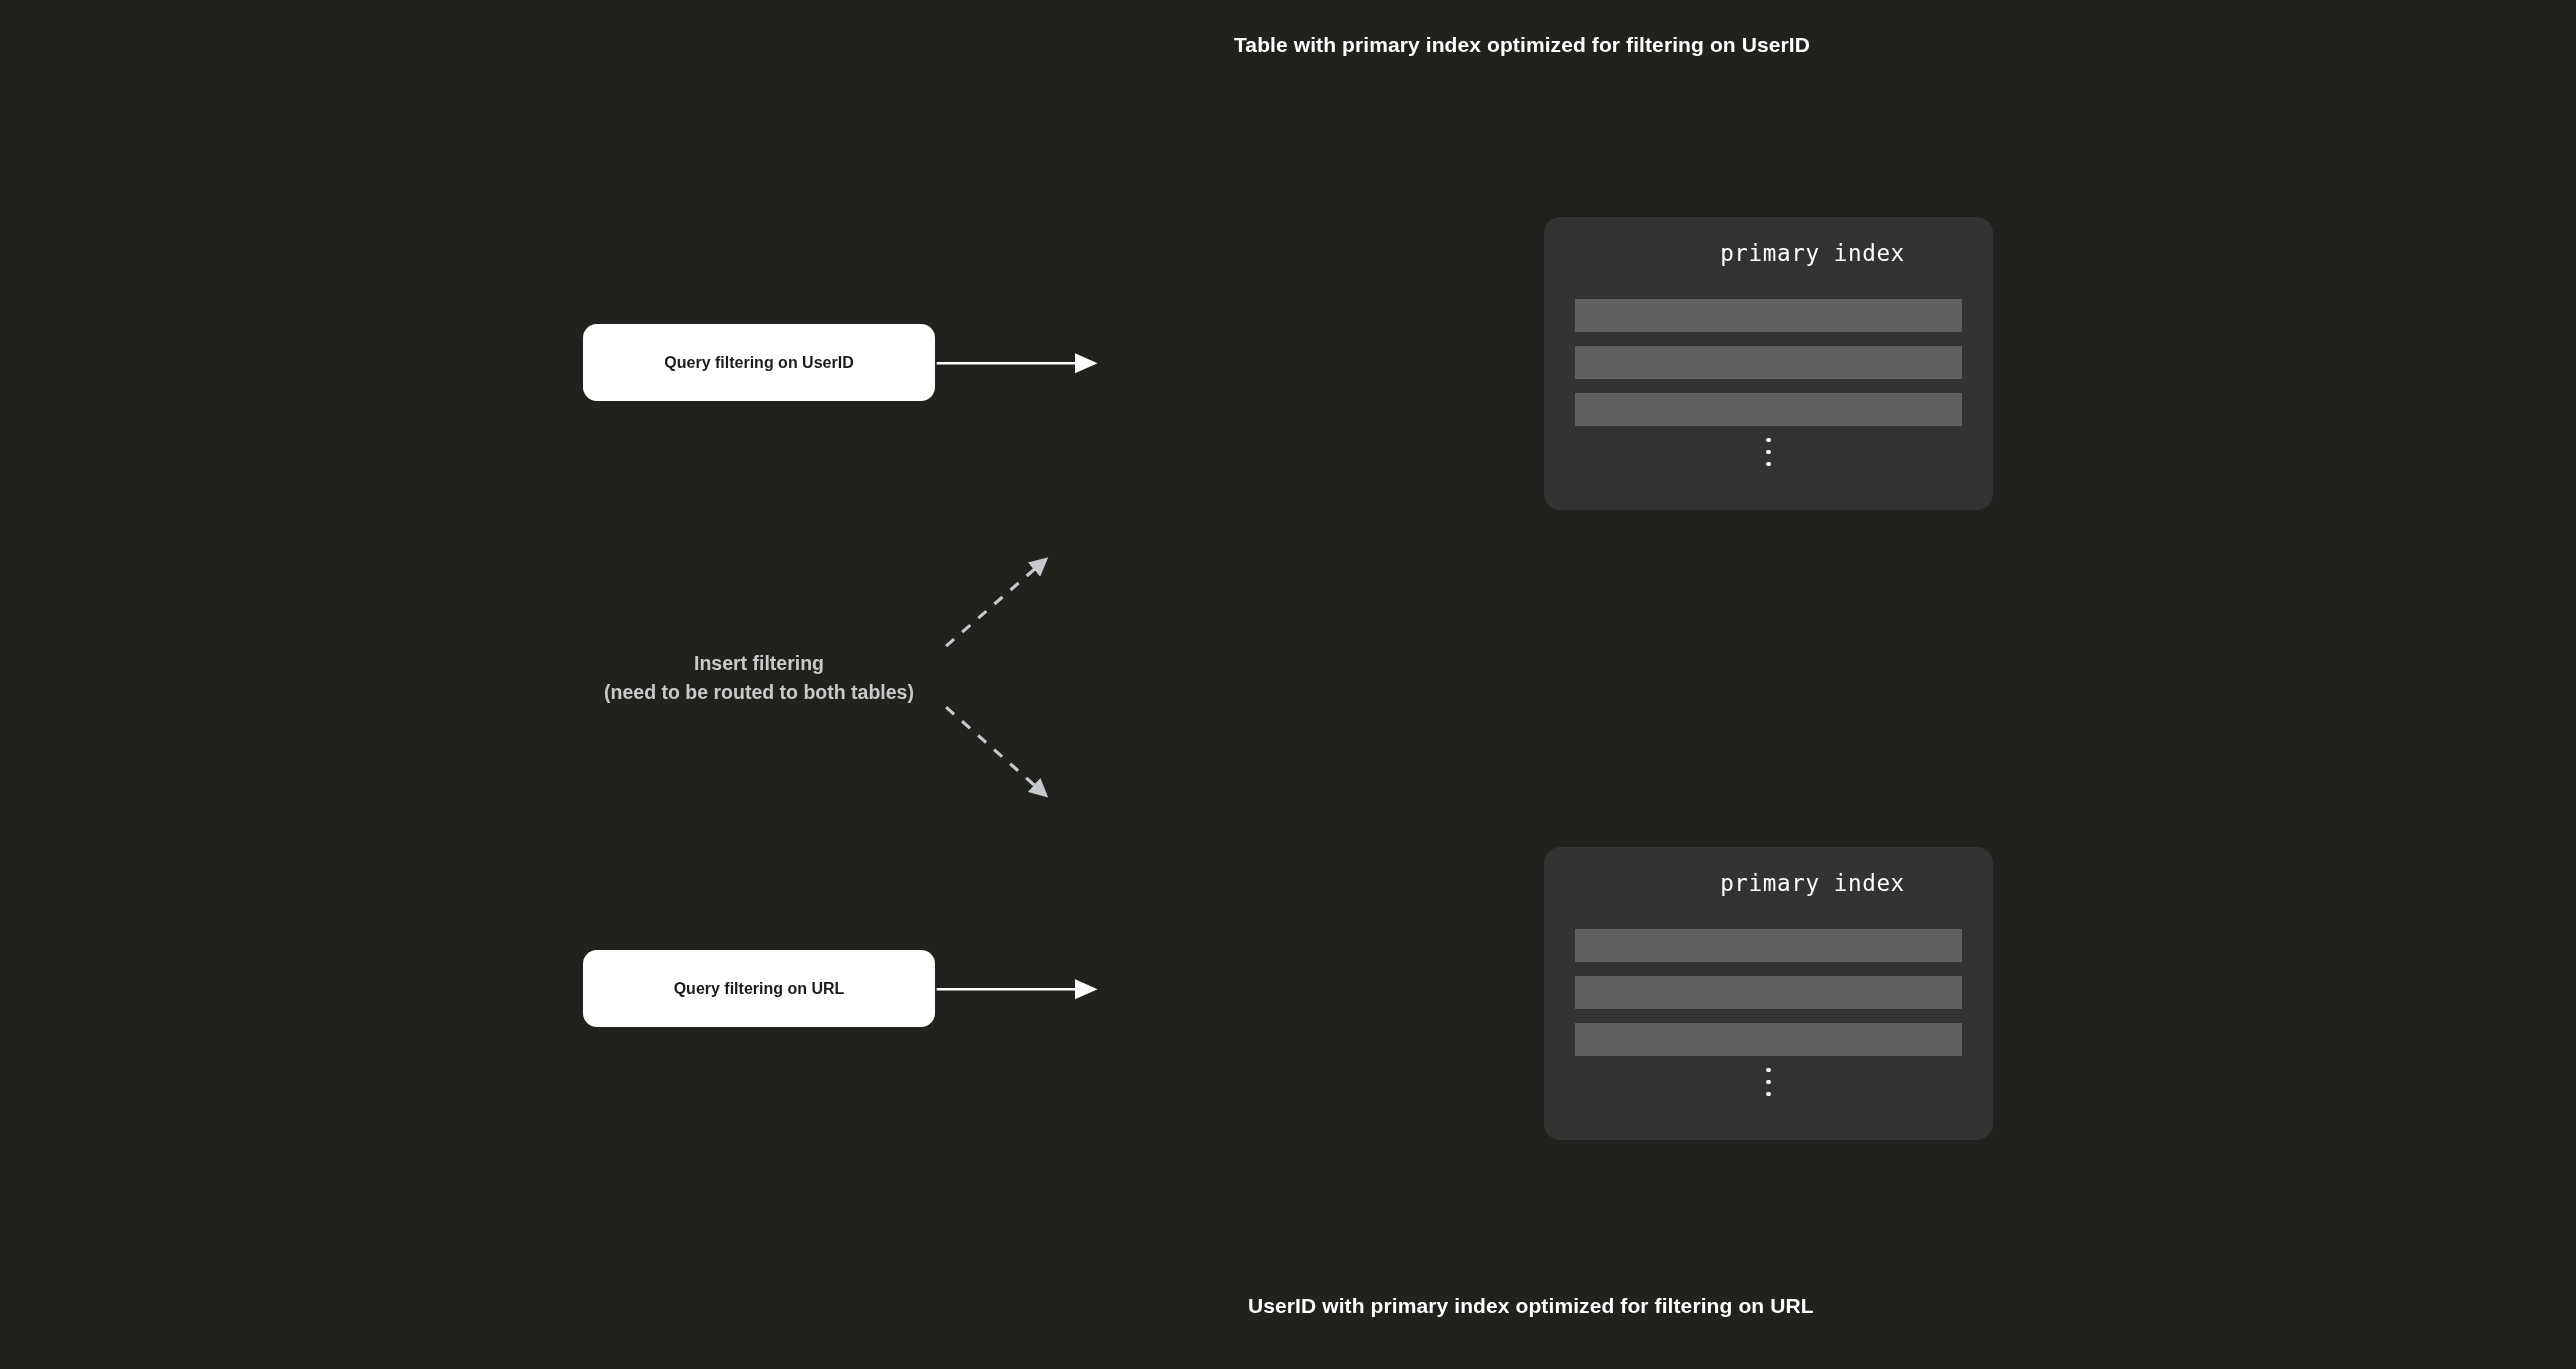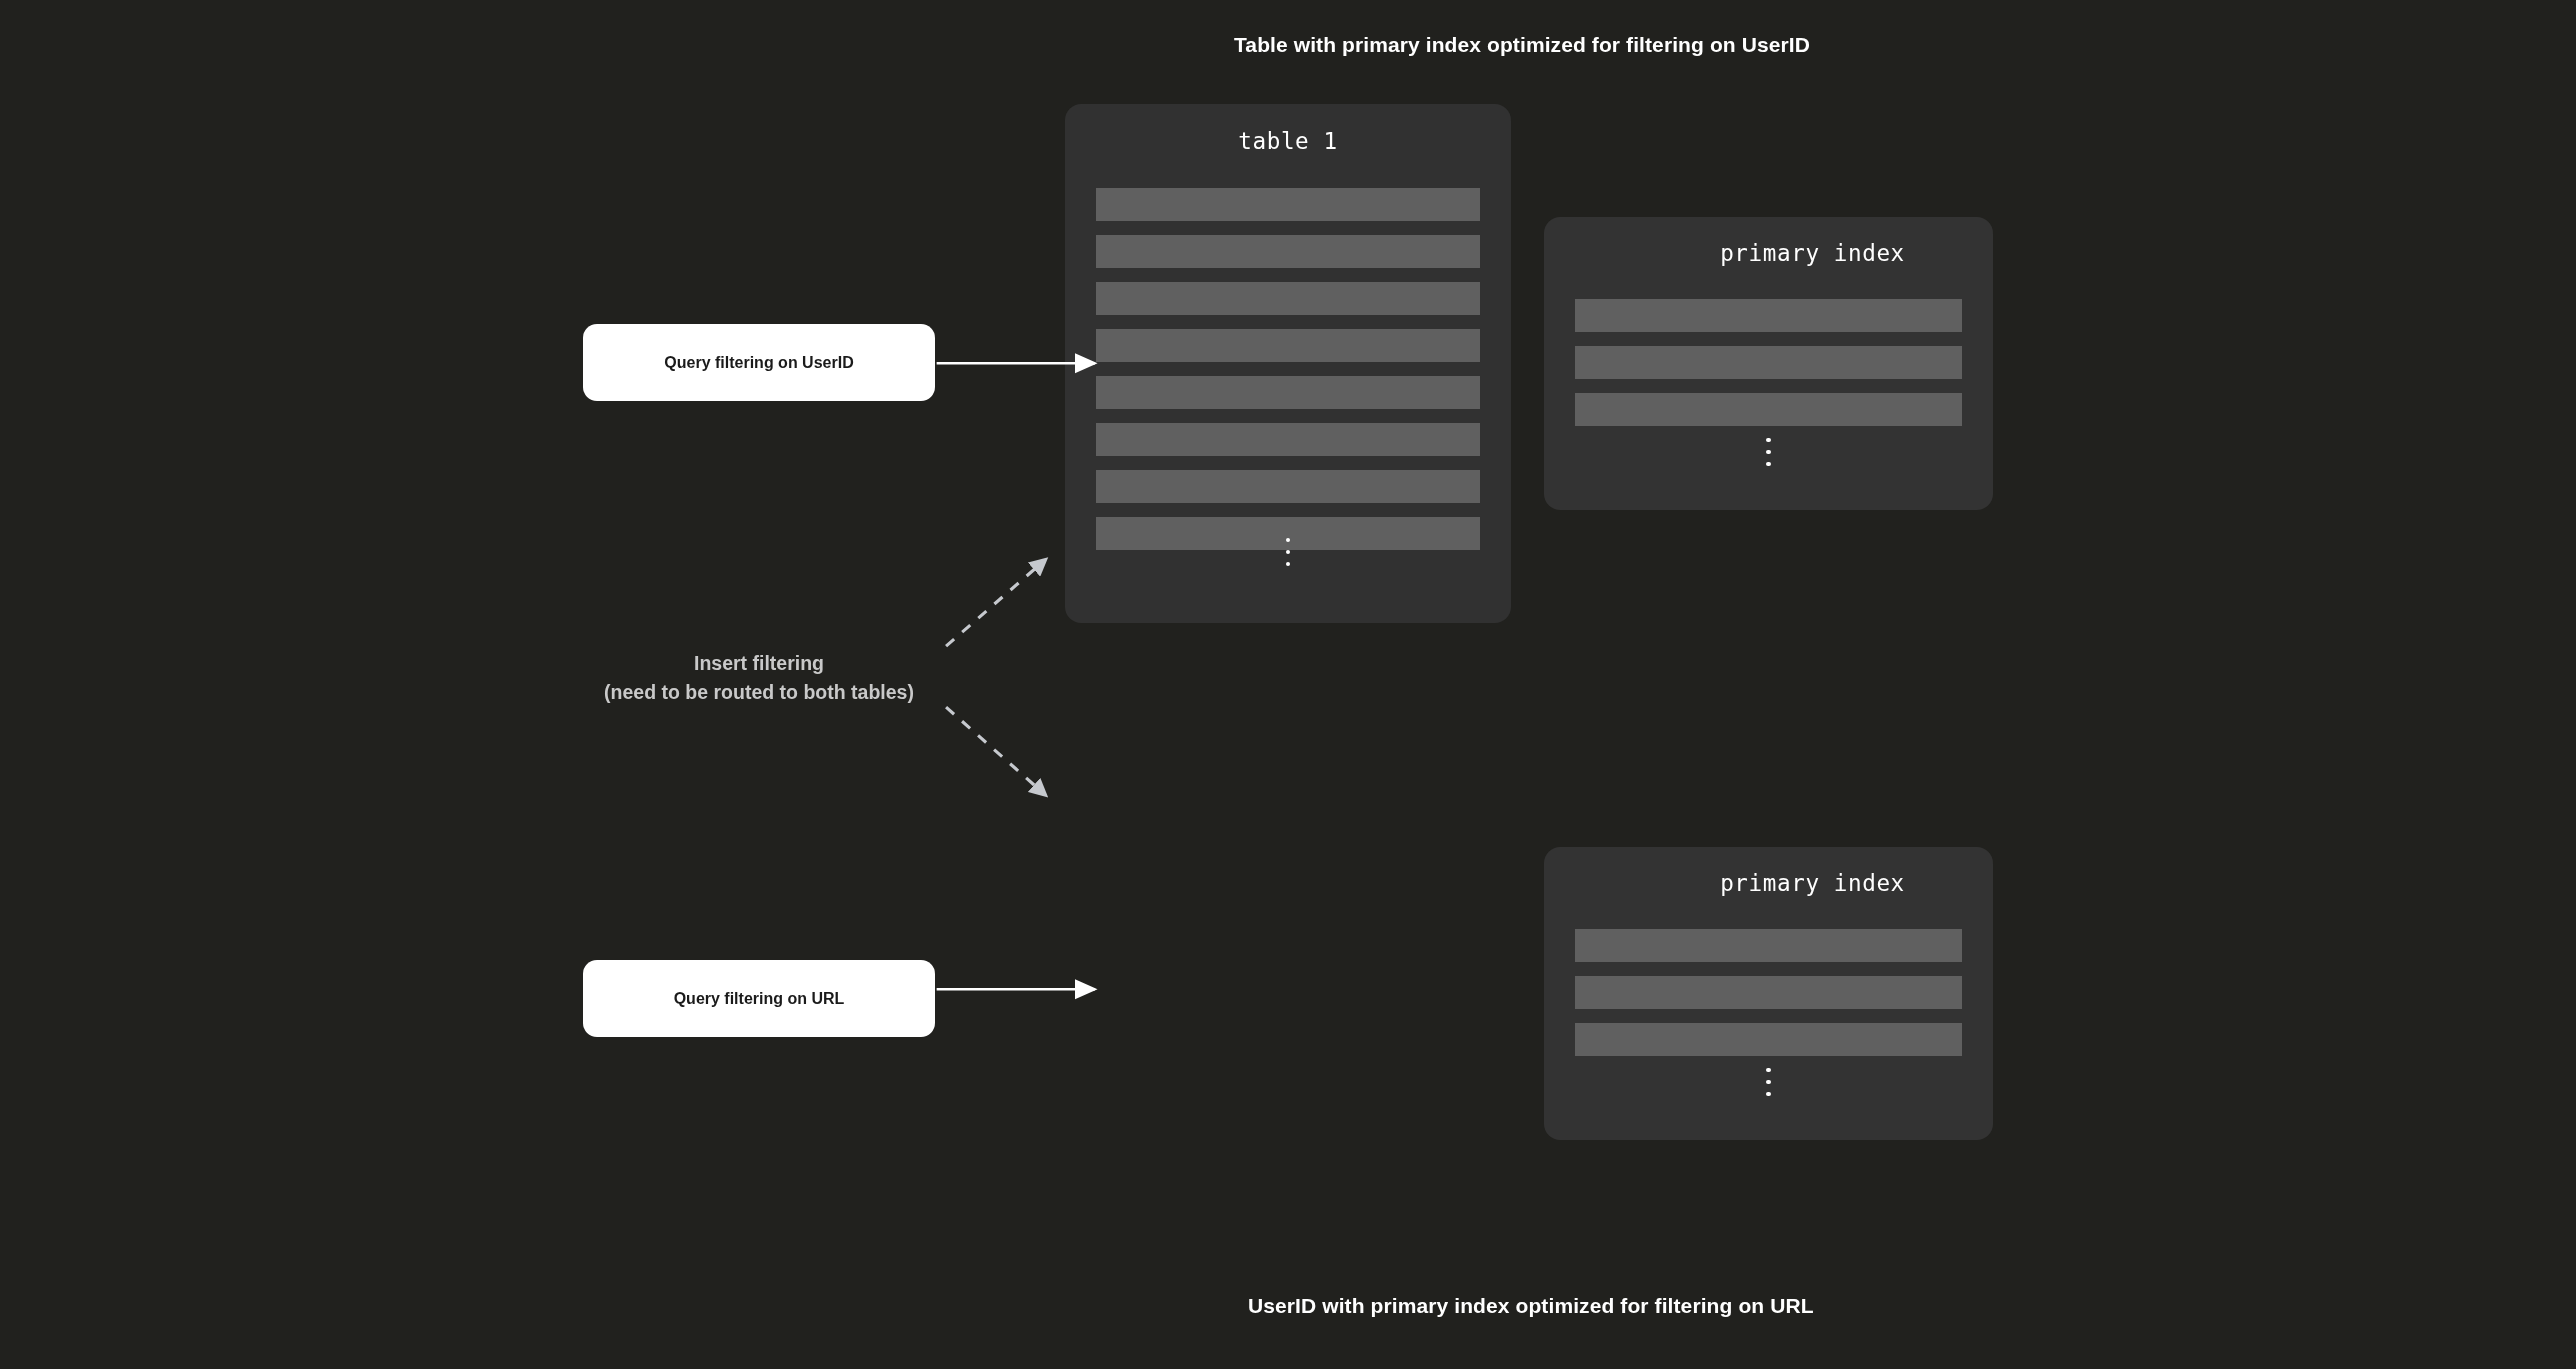--- a/index.html
+++ b/index.html
@@ -110,21 +110,21 @@
     display: flex;
     align-items: center;
     justify-content: center;
     color: #1b1b1b;
     font-family: "Liberation Sans", sans-serif;
     font-weight: bold;
     font-size: 16px;
     box-sizing: border-box;
   }
   #query-box-1 { left: 583px; top: 324px;  width: 352px; height: 77px; }
-  #query-box-2 { left: 583px; top: 950px; width: 352px; height: 77px; margin-top: 10px; }
+  #query-box-2 { left: 583px; top: 950px; width: 352px; height: 77px; }
 
   
   #insert-label {
     position: absolute;
     left: 583px;
     top: 649px;
     width: 352px;
     text-align: center;
     color: #c9c9c9;
     font-family: "Liberation Sans", sans-serif;
@@ -145,38 +145,20 @@
 </style>
 </head>
 <body>
 
 <div id="stage">
 
   <div class="caption" id="caption-top">Table with primary index optimized for filtering on UserID</div>
 
   <div class="caption" id="caption-bot">UserID with primary index optimized for filtering on URL</div>
 
-  <div class="table-card" id="table-card-1">
-    <div class="card-title">table 1</div>
-    <div class="rows">
-      <div class="row"></div>
-      <div class="row"></div>
-      <div class="row"></div>
-      <div class="row"></div>
-      <div class="row"></div>
-      <div class="row"></div>
-      <div class="row"></div>
-      <div class="row"></div>
-    </div>
-    <div class="ellipsis" id="table-ellipsis-1">
-      <div class="dot"></div>
-      <div class="dot"></div>
-      <div class="dot"></div>
-    </div>
-  </div>
 
   <div class="index-card" id="index-card-1">
     <div class="card-title">primary index</div>
     <div class="index-rows">
       <div class="row"></div>
       <div class="row"></div>
       <div class="row"></div>
     </div>
     <div class="ellipsis" id="index-ellipsis-1">
       <div class="dot"></div>

